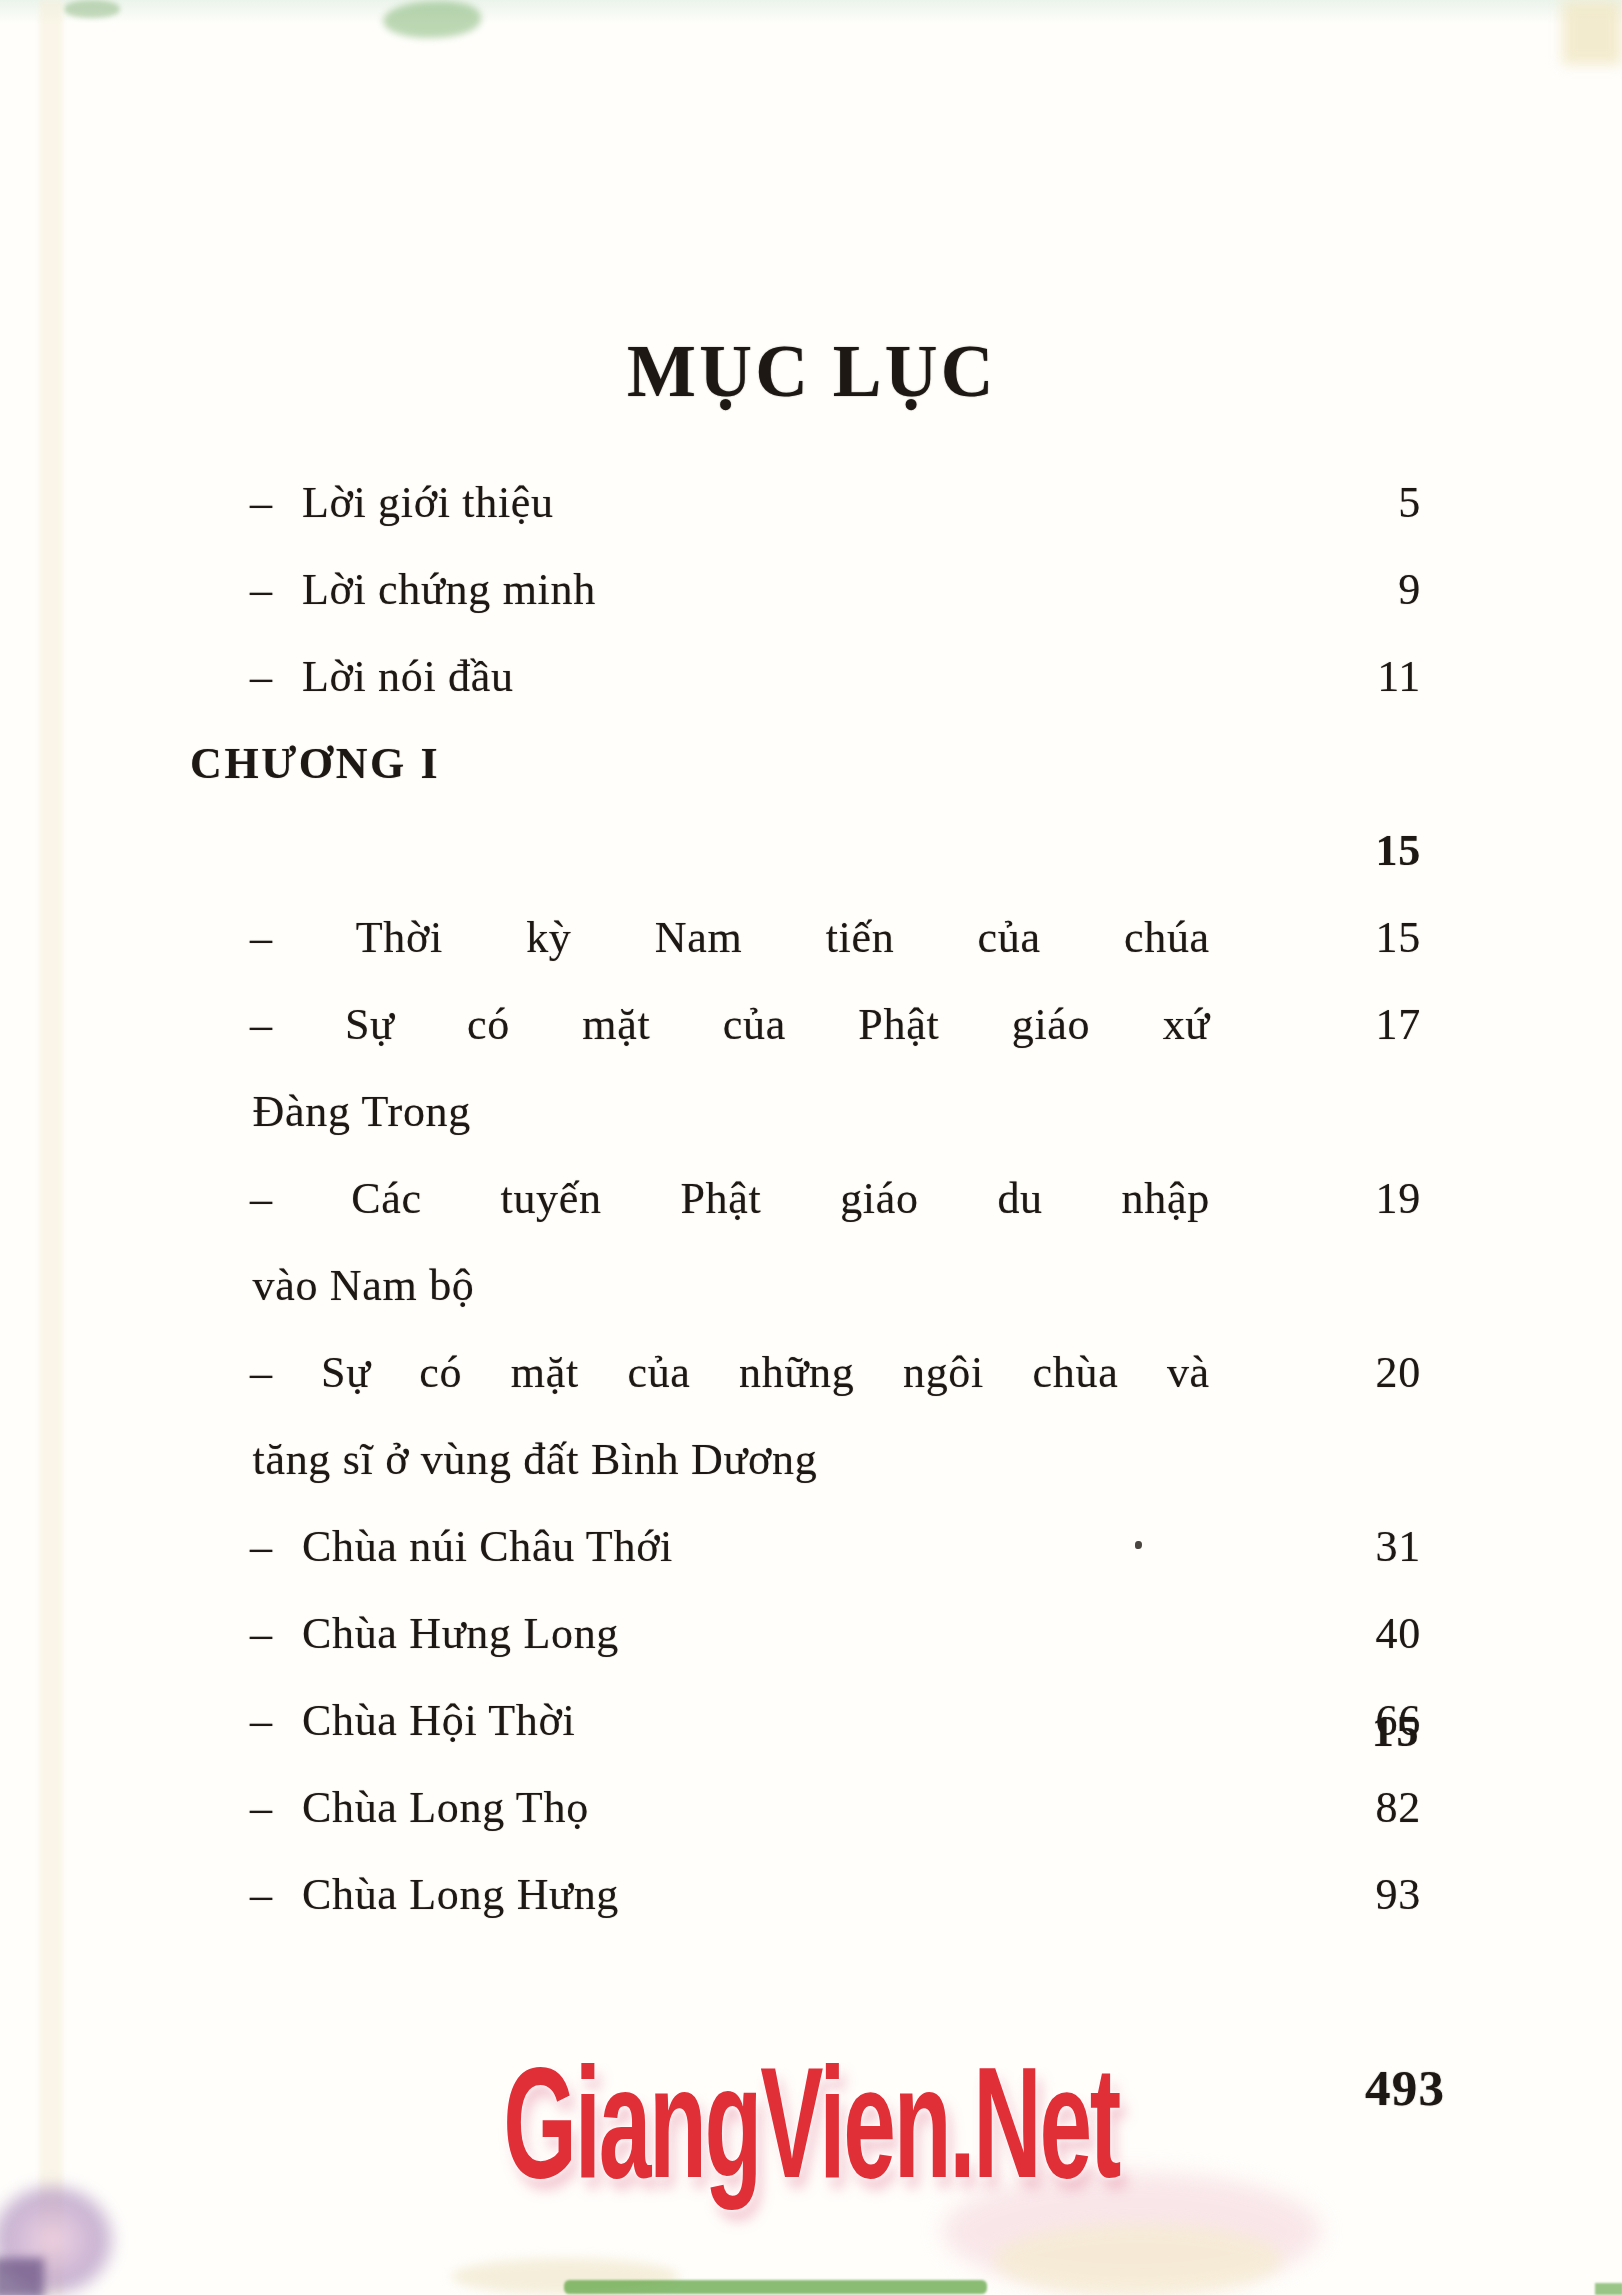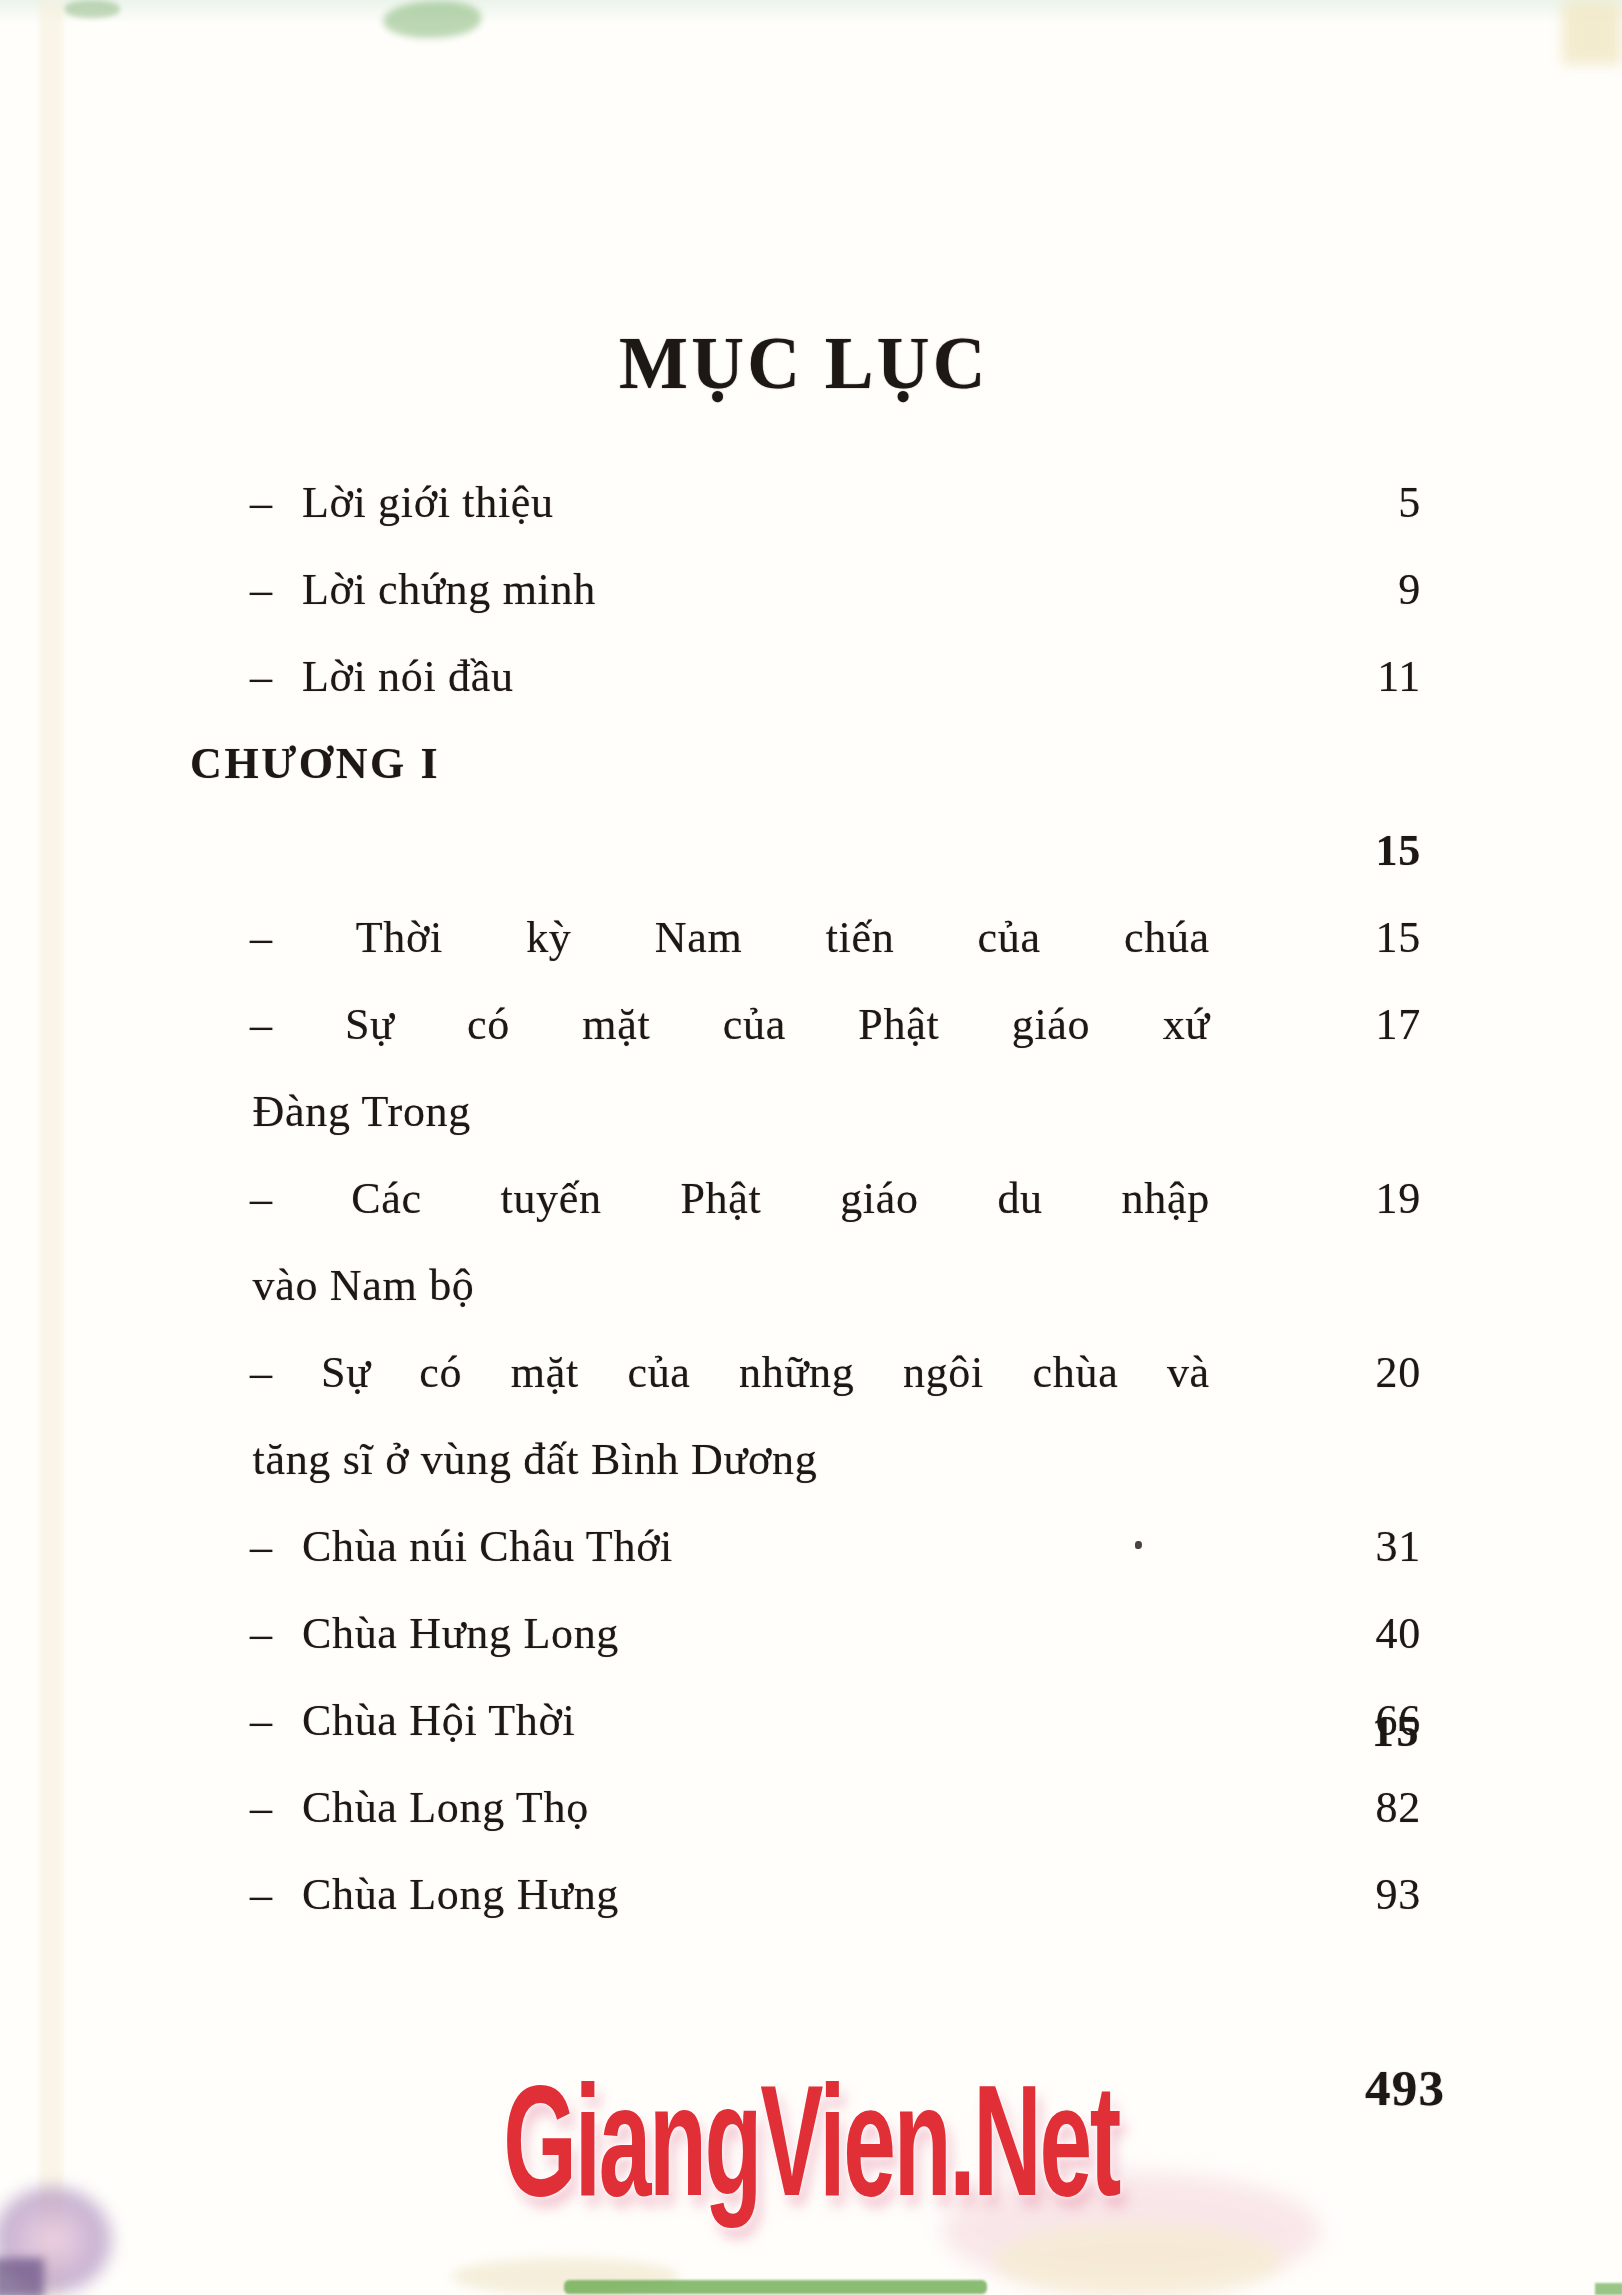--- a/index.html
+++ b/index.html
@@ -35,21 +35,21 @@
   .bottom-tan-smear{left:451px;top:2258px;width:229px;height:37px;border-radius:50%;
     background:#eee4c6;opacity:.6;filter:blur(5.2px);}
   .bottom-green-strip{left:564px;top:2280px;width:423px;height:13.7px;border-radius:5.2px;
     background:#63a748;opacity:.75;filter:blur(1.3px);}
   .bottom-right-green{left:1595px;top:2283px;width:27.5px;height:12.4px;
     background:#63a748;opacity:.65;filter:blur(1.3px);}
   .ink-speck{left:1135px;top:1541px;width:6.5px;height:7.9px;border-radius:50% 50% 60% 40%;
     background:#2b241d;opacity:.85;}
   
   .title{
-    position:absolute;left:0;top:322px;width:1608px;margin:0;
+    position:absolute;left:0;top:322px;width:1608px;margin:8px;
     text-align:center;
     font-size:73px;font-weight:700;letter-spacing:3.3px;
     text-shadow:0 0 1.3px rgba(30,22,14,.55);
   }
   
   .toc{
     position:absolute;left:242px;top:459px;width:1179px;
     font-size:44px;line-height:87px;letter-spacing:0.7px;
     text-shadow:0 0 1px rgba(40,30,20,.5);
   }
@@ -67,21 +67,21 @@
   
   .folio{
     position:absolute;left:1365px;top:2059px;
     font-size:51px;font-weight:700;letter-spacing:1.3px;
     text-shadow:0 0 1.3px rgba(30,22,14,.5);
   }
   .watermark{
     position:absolute;left:0;top:2040px;width:1622px;
     text-align:center;
     font-family:"Liberation Sans","DejaVu Sans",sans-serif;
-    font-weight:700;font-size:158px;line-height:164px;margin-top:18px;
+    font-weight:700;font-size:158px;line-height:164px;
   }
   .wm-inner{
     display:inline-block;
     transform:scaleX(.60);transform-origin:50% 50%;
     letter-spacing:-3.9px;
     color:#e02f36;
     text-shadow:
       0 0 9.2px rgba(255,255,255,.95),
       0 0 2.6px rgba(255,255,255,.9),
       9.2px 10.5px 17px rgba(226,120,150,.40);

